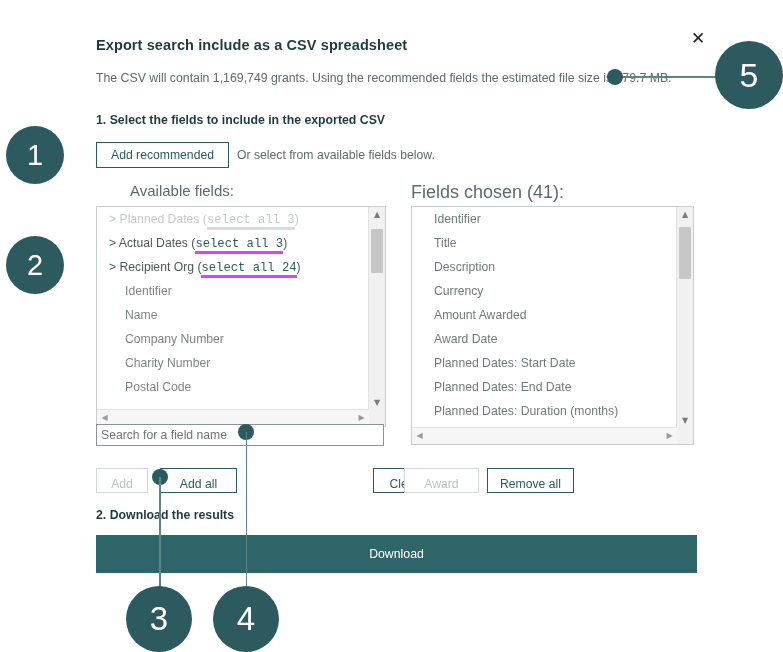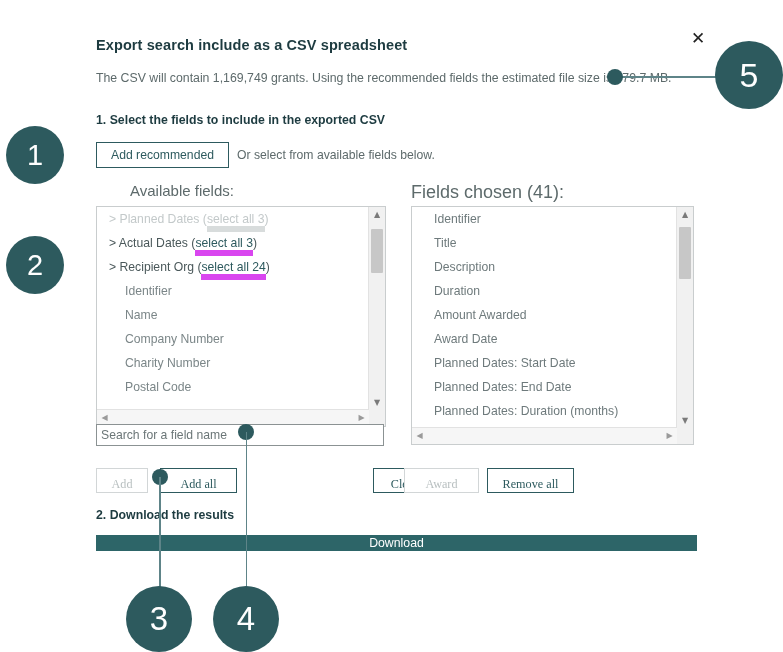--- a/index.html
+++ b/index.html
@@ -120,21 +120,22 @@
     white-space: nowrap;
   }
   .list-item.group {
     padding-left: 12px;
     color: #4a585a;
   }
   .list-item.faded { color: #c3c9ca; }
   .list-item.faded .selectall { color: #c3c9ca; border-bottom-color:#d8dcdc; }
   .selectall {
     color: #2d5a5e;
-    border-bottom: 6px solid #d946ef;
+    border-bottom: 3px solid #d946ef;
+    font-family: Liberation Mono, monospace;
   }
   #chosen-list-box .list-item {
     color: #6e7a7c;
     padding-left: 22px;
   }
 
   
   .vscroll {
     position: absolute;
     top: 0; right: 0;
@@ -202,21 +203,21 @@
 
   
   .abtn {
     position: absolute;
     height: 25px;
     box-sizing: border-box;
     border: 1px solid #2d5a5e;
     background: #fff;
     color: #2d5a5e;
     font-size: 12.2px;
-    font-family: Liberation Serif, serif;
+    font-family: Liberation Sans, sans-serif;
     cursor: pointer;
     padding: 8px;
   }
   .abtn.disabled {
     border-color: #d2d6d7;
     color: #b9c0c1;
     cursor: default;
   }
   #add-btn       { left: 96px;  top: 468px; width: 52px; }
   #add-all-btn   { left: 160px; top: 468px; width: 77px; }
@@ -228,21 +229,21 @@
     position: absolute;
     left: 96px; top: 508px;
     font-size: 12.3px;
     font-weight: bold;
     color: #1d3b40;
   }
 
   #download-btn {
     position: absolute;
     left: 96px; top: 535px;
-    width: 601px; height: 16px;
+    width: 601px; height: 38px;
     background: #2d6568;
     color: #fff;
     border: none;
     font-size: 12.3px;
     font-family: "Liberation Sans", sans-serif;
     cursor: pointer;
     padding: 0;
   }
 
   
@@ -311,21 +312,21 @@
       <div class="arrow right">▶</div>
     </div>
     <div class="corner"></div>
   </div>
 
   <div id="chosen-list-box" class="listbox">
     <div class="list-inner" id="chosen-items">
         <div class="list-item">Identifier</div>
         <div class="list-item">Title</div>
         <div class="list-item">Description</div>
-        <div class="list-item">Duration</div>
+        <div class="list-item">Currency</div>
         <div class="list-item">Amount Awarded</div>
         <div class="list-item">Award Date</div>
         <div class="list-item">Planned Dates: Start Date</div>
         <div class="list-item">Planned Dates: End Date</div>
         <div class="list-item">Planned Dates: Duration (months)</div>
       </div>
     <div class="vscroll">
       <div class="arrow up">▲</div>
       <div class="thumb" style="top:20px;height:52px;"></div>
       <div class="arrow down">▼</div>

